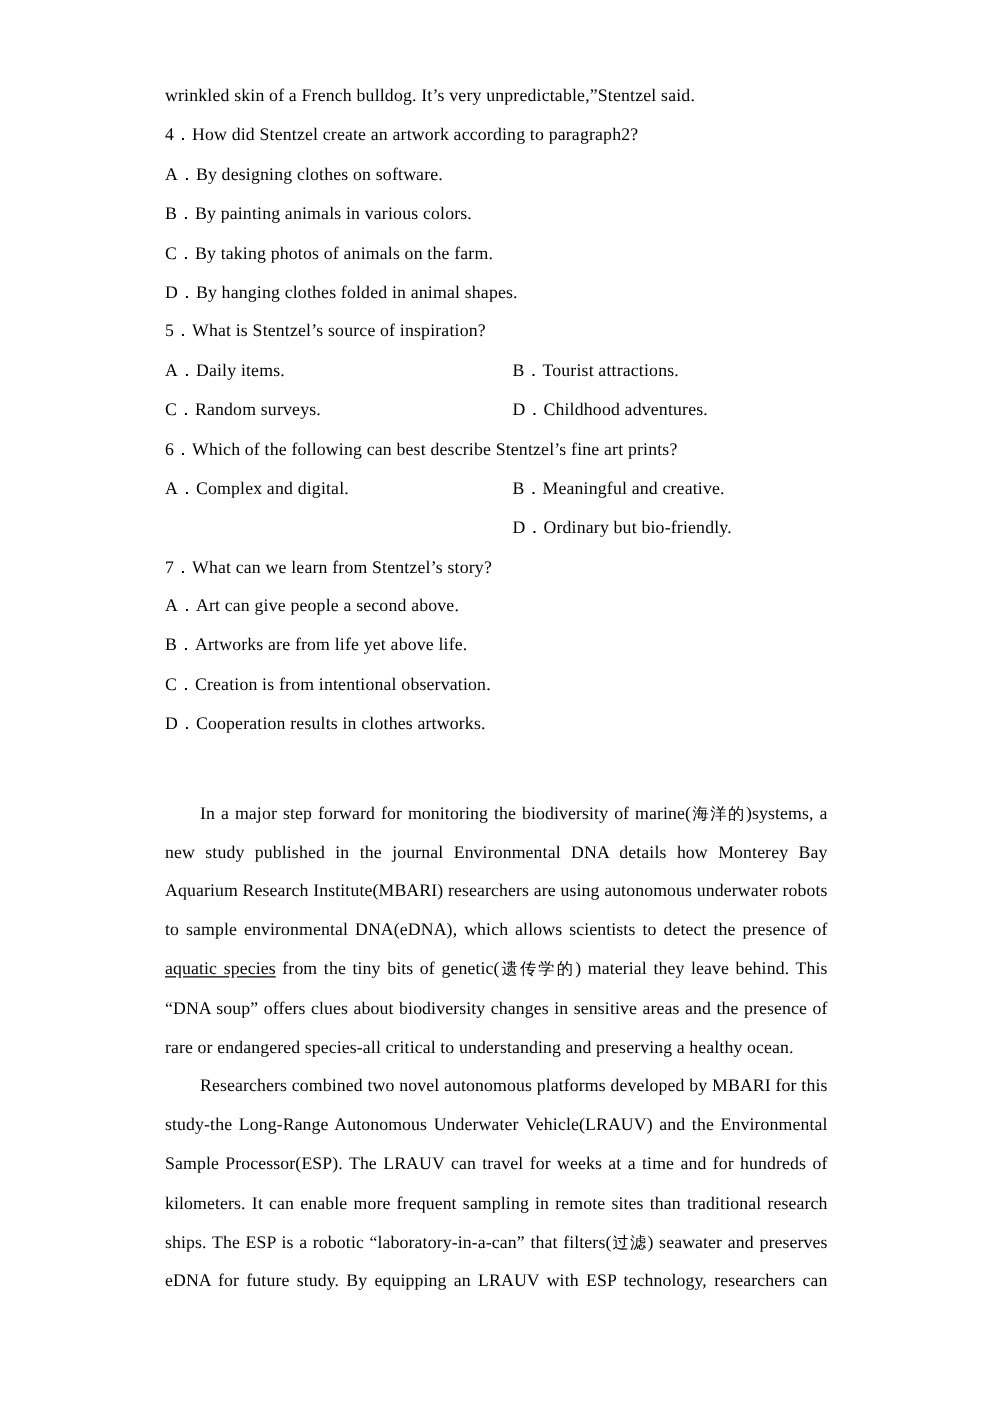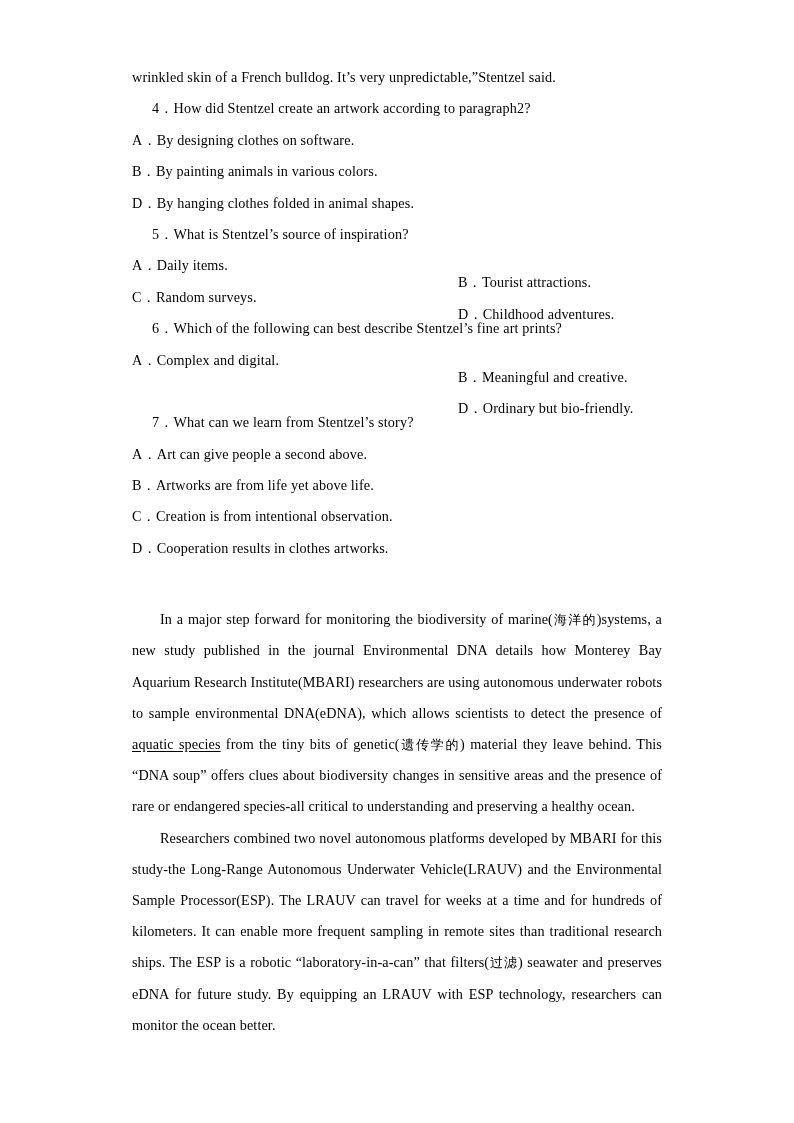--- a/index.html
+++ b/index.html
@@ -29,38 +29,36 @@
   
   .qline {
     font-size: 14.2px;
     line-height: 31.4px;
     height: 31.4px;
     white-space: nowrap;
     letter-spacing: 0.15px;
   }
   .qline.stem {
     text-indent: 0;
-    margin-left: 20px;
   }
   .opt-row {
     position: relative;
     font-size: 14.2px;
     line-height: 31.4px;
     height: 31.4px;
     white-space: nowrap;
     letter-spacing: 0.15px;
   }
   .opt-col-a {
     display: inline-block;
   }
   .opt-col-b {
     position: absolute;
     left: 278px;
-    top: 17px;
-    margin-left: 48px;
+    top: 0;
   }
 
   
   .passage-gap {
     height: 40px;
   }
   .para {
     font-size: 14.2px;
     line-height: 31.2px;
     text-align: justify;
@@ -88,20 +86,23 @@
   <div id="content">
 
     <div class="qline">wrinkled skin of a French bulldog.  It’s very unpredictable,”Stentzel said.</div>
 
     <div class="qline stem">4．How did Stentzel create an artwork according to paragraph2?</div>
     <div class="opt-row">
       <span class="opt-col-a">A．By designing clothes on software.</span>
     </div>
     <div class="opt-row">
       <span class="opt-col-a">B．By painting animals in various colors.</span>
+    </div>
+    <div class="opt-row">
+      <span class="opt-col-a">C．By taking photos of animals on the farm.</span>
     </div>
     <div class="opt-row">
       <span class="opt-col-a">D．By hanging clothes folded in animal shapes.</span>
     </div>
 
     <div class="qline stem">5．What is Stentzel’s source of inspiration?</div>
     <div class="opt-row">
       <span class="opt-col-a">A．Daily items.</span>
       <span class="opt-col-b">B．Tourist attractions.</span>
     </div>

